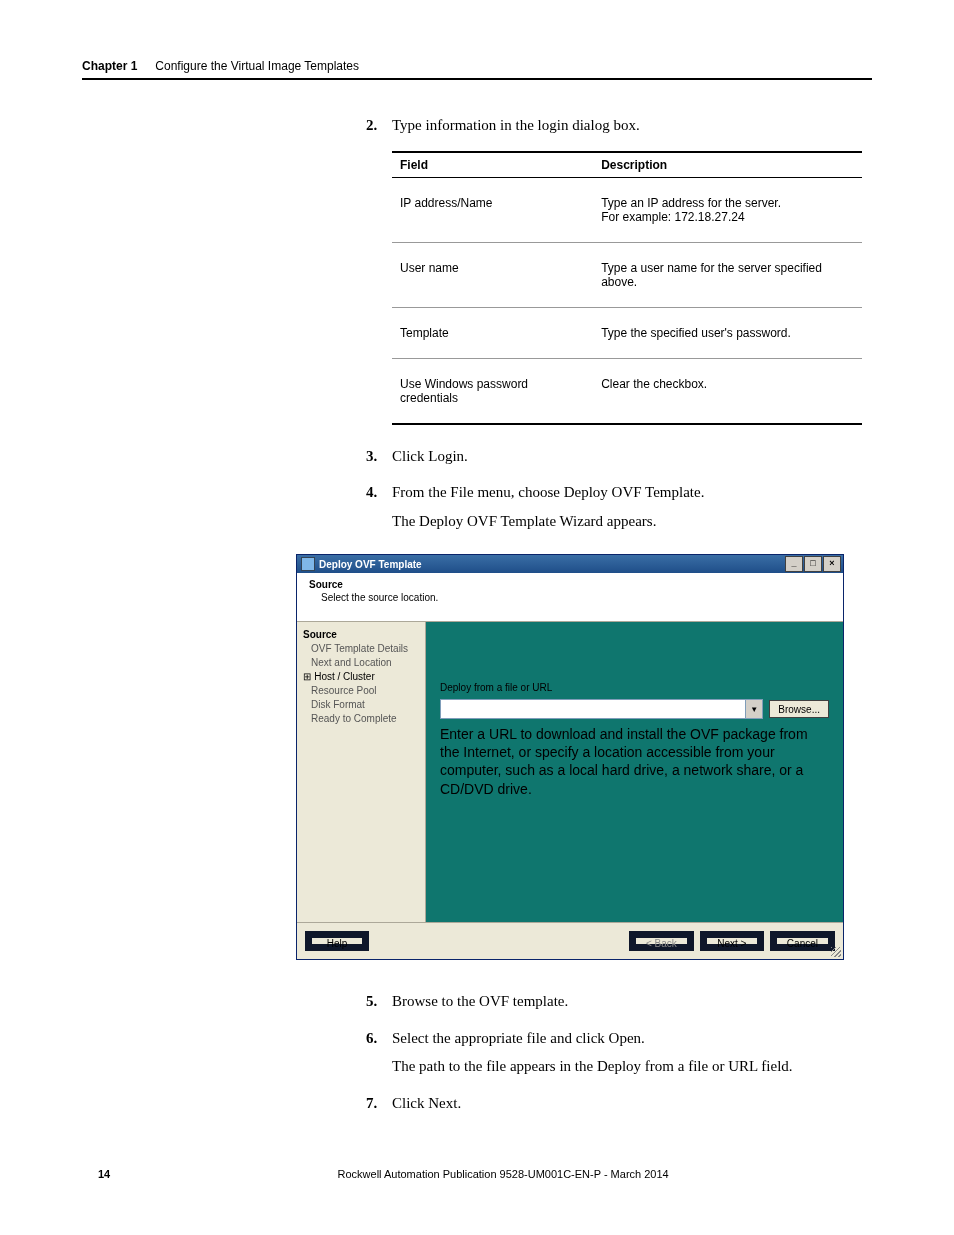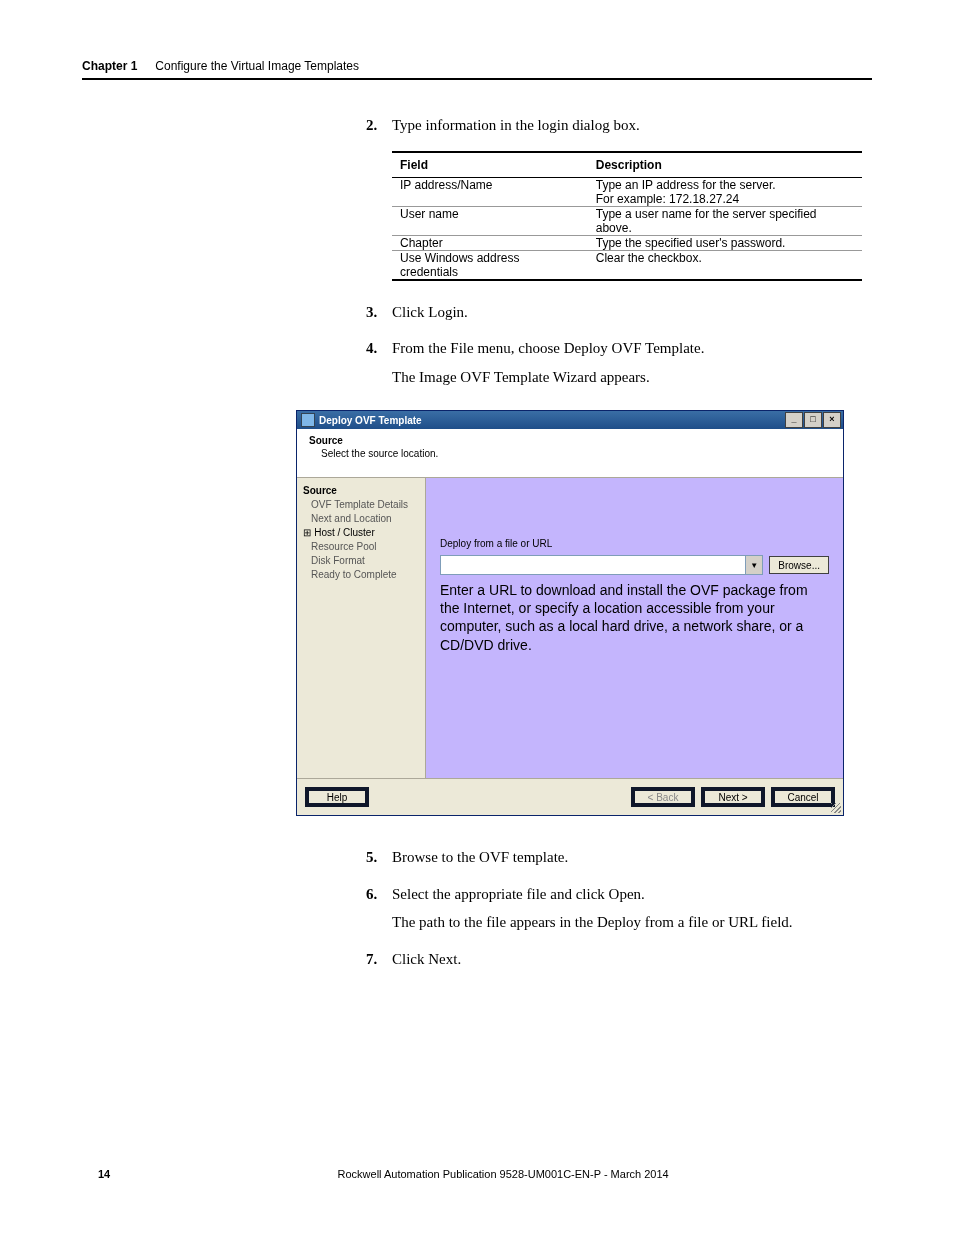--- a/index.html
+++ b/index.html
@@ -66,21 +66,21 @@
   }
   table.fields th {
     text-align: left;
     font-weight: bold;
     border-top: 2px solid #000;
     border-bottom: 1px solid #000;
     padding: 5px 8px;
   }
   table.fields td {
     border-bottom: 1px solid #999;
-    padding: 0 8px;
+    padding: 18px 8px;
     vertical-align: top;
   }
   table.fields tr:last-child td { border-bottom: 2px solid #000; }
 
   
   .shot-wrap {
     margin-left: -70px;
     margin-top: 22px;
     margin-bottom: 30px;
   }
@@ -130,21 +130,21 @@
     border-right: 1px solid #aca899;
     background: #ece9d8;
     font-size: 10px;
     line-height: 1.4;
   }
   .nav .bold { font-weight: bold; }
   .nav .ind { padding-left: 8px; color:#555;}
   .main {
     flex: 1;
     padding: 60px 14px 10px 14px;
-    background: #c4b5fd;
+    background: #0f766e;
   }
   .main .lbl { font-size: 10px; margin-bottom: 6px; }
   .combo-row { display:flex; align-items:center; gap:6px; margin-bottom:6px;}
   .combo {
     flex:1;
     height: 18px;
     border: 1px solid #7f9db9;
     background: #fff;
     display:flex;
   }
@@ -162,21 +162,21 @@
   .win-foot {
     border-top: 1px solid #aca899;
     padding: 8px;
     display:flex;
     justify-content: space-between;
     align-items:center;
     background:#ece9d8;
   }
   .btn {
     height: 20px; min-width: 64px; font-size:10px;
-    border:4px solid #0f172a; background:#ece9d8; padding:0 10px;
+    border:7px solid #0f172a; background:#ece9d8; padding:0 10px;
   }
   .btn[disabled] { color:#888; }
   .foot-right { display:flex; gap:6px; }
   .resize-grip {
     position:absolute; right:2px; bottom:2px; width:10px; height:10px;
     background: repeating-linear-gradient(135deg,#888 0 1px,transparent 1px 3px);
   }
 
   .footer {
     position: absolute;
@@ -220,39 +220,39 @@
         <tr>
           <td>IP address/Name</td>
           <td style="white-space:pre-line">Type an IP address for the server.
 For example: 172.18.27.24</td>
         </tr>
         <tr>
           <td>User name</td>
           <td>Type a user name for the server specified above.</td>
         </tr>
         <tr>
-          <td>Chapter</td>
+          <td>Template</td>
           <td>Type the specified user's password.</td>
         </tr>
         <tr>
-          <td>Use Windows address credentials</td>
+          <td>Use Windows password credentials</td>
           <td>Clear the checkbox.</td>
         </tr>
       </tbody>
     </table>
 
     <ol class="steps">
       <li>
         <span class="num">3.</span>
         <span>Click Login.</span>
       </li>
       <li>
         <span class="num">4.</span>
         <span>From the File menu, choose Deploy OVF Template.</span>
-        <div class="followup">The Image OVF Template Wizard appears.</div>
+        <div class="followup">The Deploy OVF Template Wizard appears.</div>
       </li>
     </ol>
 
     <div class="shot-wrap">
       <div class="win">
         <div class="titlebar">
           <div class="t-left">
             <span class="tb-icon"></span>
             <span>Deploy OVF Template</span>
           </div>

